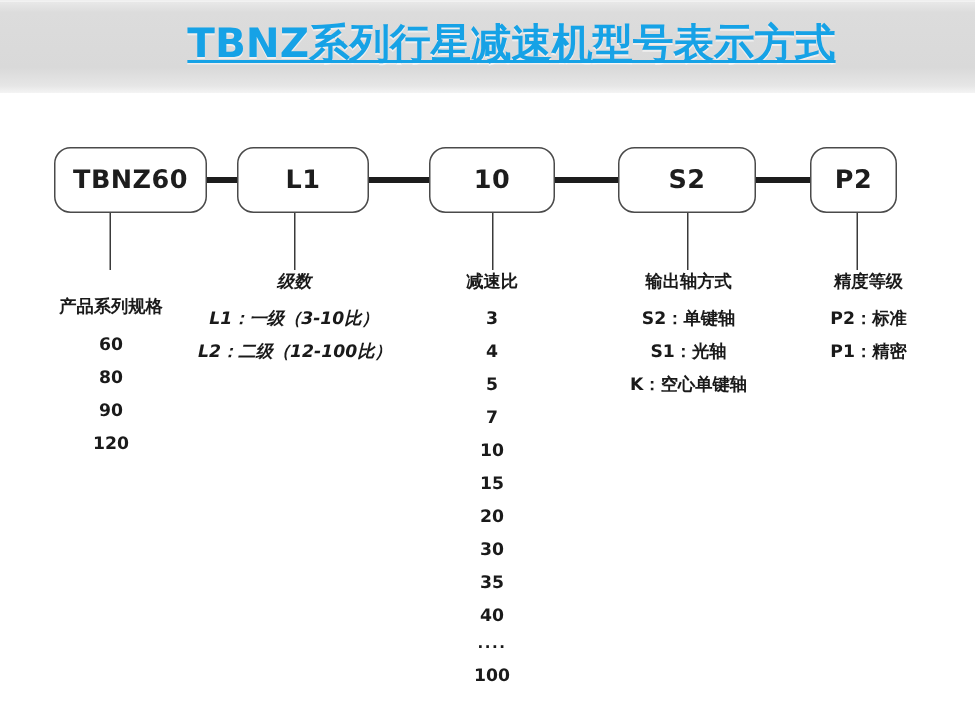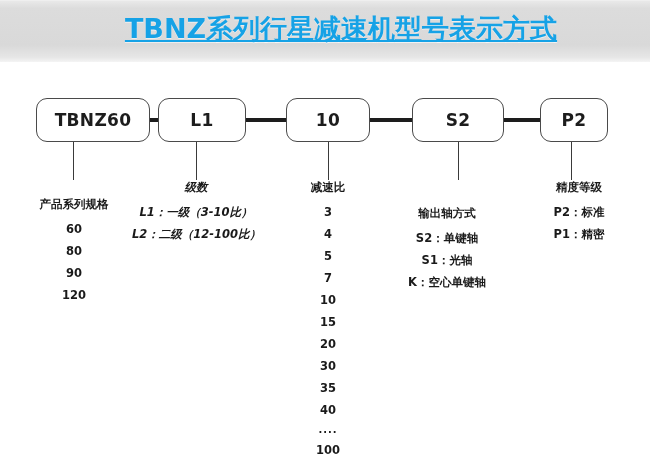--- a/index.html
+++ b/index.html
@@ -129,25 +129,25 @@
     <div id="header-title">TBNZ系列行星减速机型号表示方式</div>
   </div>
 
   <div id="diagram">
 
     <div class="connector" style="left:124px; width:40px;"></div>
     <div class="connector" style="left:240px; width:50px;"></div>
     <div class="connector" style="left:364px; width:48px;"></div>
     <div class="connector" style="left:500px; width:46px;"></div>
 
-    <div class="node-box" style="left:36px; width:114px;">TBNZ60</div>
+    <div class="node-box" style="left:36px; width:102px;">TBNZ60</div>
     <div class="node-box" style="left:158px; width:88px;text-align:right;">L1</div>
     <div class="node-box" style="left:286px; width:84px;">10</div>
     <div class="node-box" style="left:412px; width:92px;">S2</div>
-    <div class="node-box" style="left:540px; width:68px;">P2</div>
+    <div class="node-box" style="left:540px; width:58px;">P2</div>
 
     <div class="stem" style="left:73px;"></div>
     <div class="stem" style="left:196px;"></div>
     <div class="stem" style="left:328px;"></div>
     <div class="stem" style="left:458px;"></div>
     <div class="stem" style="left:571px;"></div>
 
     <div class="column" style="left:8px; width:132px;margin-top:17px;">
       <div class="col-title">产品系列规格</div>
       <div class="col-item">60</div>
@@ -171,21 +171,21 @@
       <div class="col-item">10</div>
       <div class="col-item">15</div>
       <div class="col-item">20</div>
       <div class="col-item">30</div>
       <div class="col-item">35</div>
       <div class="col-item">40</div>
       <div class="col-item dots">....</div>
       <div class="col-item">100</div>
     </div>
 
-    <div class="column" style="left:384px; width:126px;margin-top:26px;">
+    <div class="column" style="left:396px; width:126px;">
       <div class="col-title">输出轴方式</div>
       <div class="col-item">S2：单键轴</div>
       <div class="col-item">S1：光轴</div>
       <div class="col-item">K：空心单键轴</div>
     </div>
 
     <div class="column" style="left:524px; width:110px;">
       <div class="col-title">精度等级</div>
       <div class="col-item">P2：标准</div>
       <div class="col-item">P1：精密</div>

